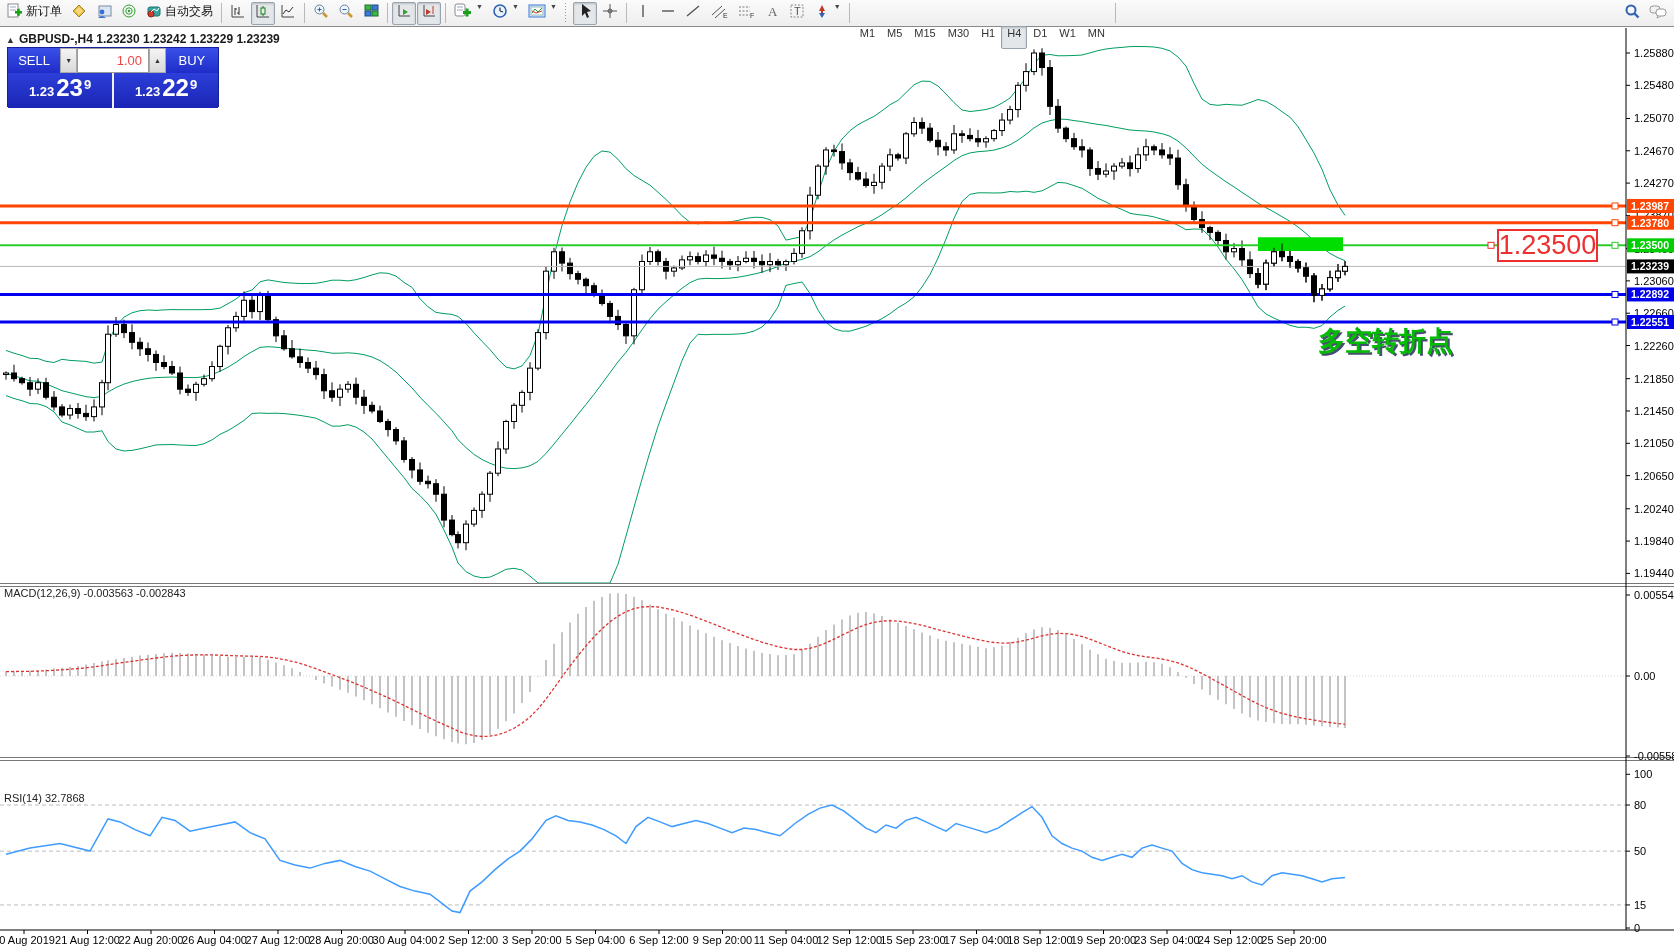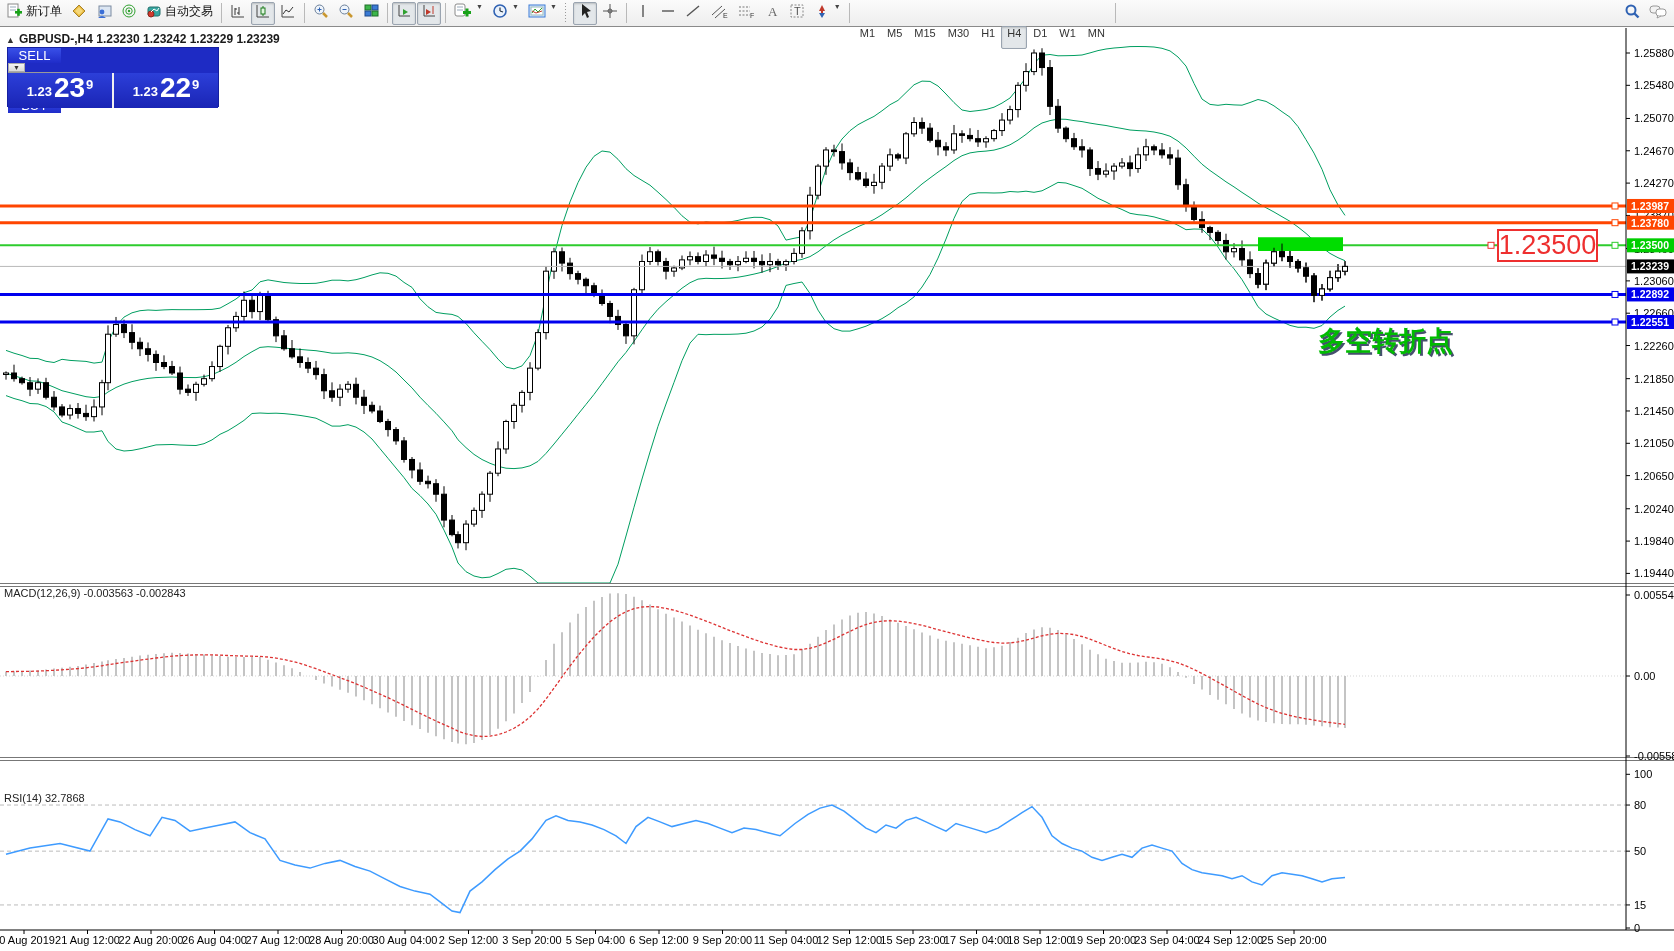--- a/index.html
+++ b/index.html
@@ -20,32 +20,32 @@
   .tlabel { font-size:12px; color:#111; }
   .spacer { flex:1; }
   
   #chart-area { position:absolute; left:0; top:28px; width:1674px; height:923px; background:#fff; }
   #chart-svg { position:absolute; left:0; top:0; }
   .overlay { position:absolute; z-index:5; }
   #symbol-line { left:6px; top:4px; font-size:12px; font-weight:bold; color:#1a1a1a; letter-spacing:0; }
   #symbol-line .tri { font-size:9px; margin-right:4px; color:#333; }
   
   #oneclick { left:7px; top:19px; width:212px; height:60px; background:#1e2bc4; border:1px solid #1520a0; }
-  #oneclick .row1 { display:flex; height:25px;flex-direction:column; }
+  #oneclick .row1 { display:flex; height:25px; }
   .ocbtn { width:53px; background:linear-gradient(#3950e8,#1f2cc9); color:#fff; font-size:13px;
     display:flex; align-items:center; justify-content:center; }
   .spin { width:17px; background:linear-gradient(#f4f4f4,#d9d9d9); border:1px solid #aaa;
     display:flex; align-items:center; justify-content:center; font-size:7px; color:#333; }
   #vol-input { width:72px; border:1px solid #999; font-size:13px; text-align:right; padding-right:6px; color:#ef4444; }
   #oneclick .row2 { display:flex; height:35px; }
   .ocprice { flex:1; background:linear-gradient(#2c3fd9,#1a25b5); color:#fff; display:flex;
     align-items:flex-end; justify-content:center; padding-bottom:6px; }
   .ocprice + .ocprice { border-left:2px solid #f0f0f0; }
   .p-small { font-size:13px; font-weight:bold; margin-right:2px; line-height:20px; }
-  .p-big { font-size:28px; font-weight:bold; line-height:28px;margin-top:35px; }
+  .p-big { font-size:24px; font-weight:bold; line-height:28px;margin-top:35px; }
   .p-sup { font-size:13px; font-weight:bold; line-height:10px; margin-left:1px; transform:translateY(-12px); }
   
   #macd-label { left:4px; top:559px; font-size:11px; color:#222; }
   #rsi-label { left:4px; top:764px; font-size:11px; color:#222; }
   
   #price-box { left:1497px; top:201px; width:101px; height:33px; border:2px solid #ee2f2f; background:#fff;
     color:#ee2f2f; font-size:27px; display:flex; align-items:center; justify-content:center; }
   
   #annotation { left:1318px; top:295px; font-size:27px; font-weight:bold; color:#00bb00;
     text-shadow:2px 2px 0 #46506e; white-space:nowrap; }

